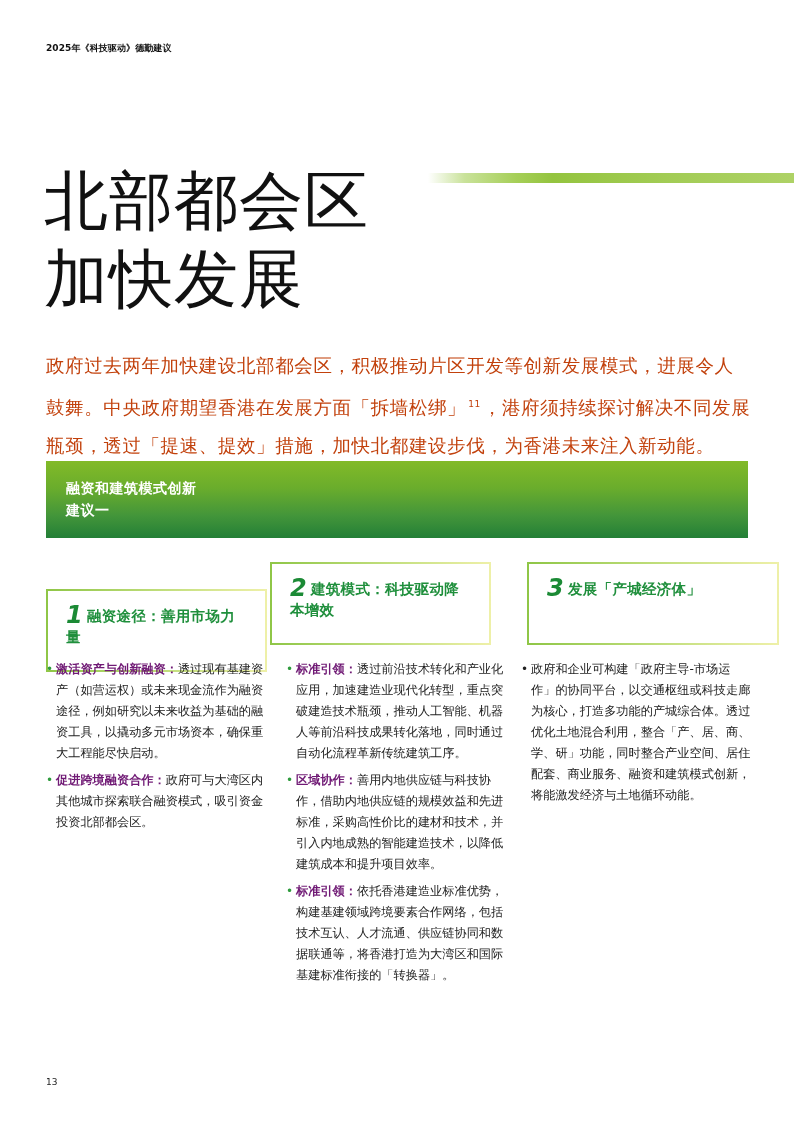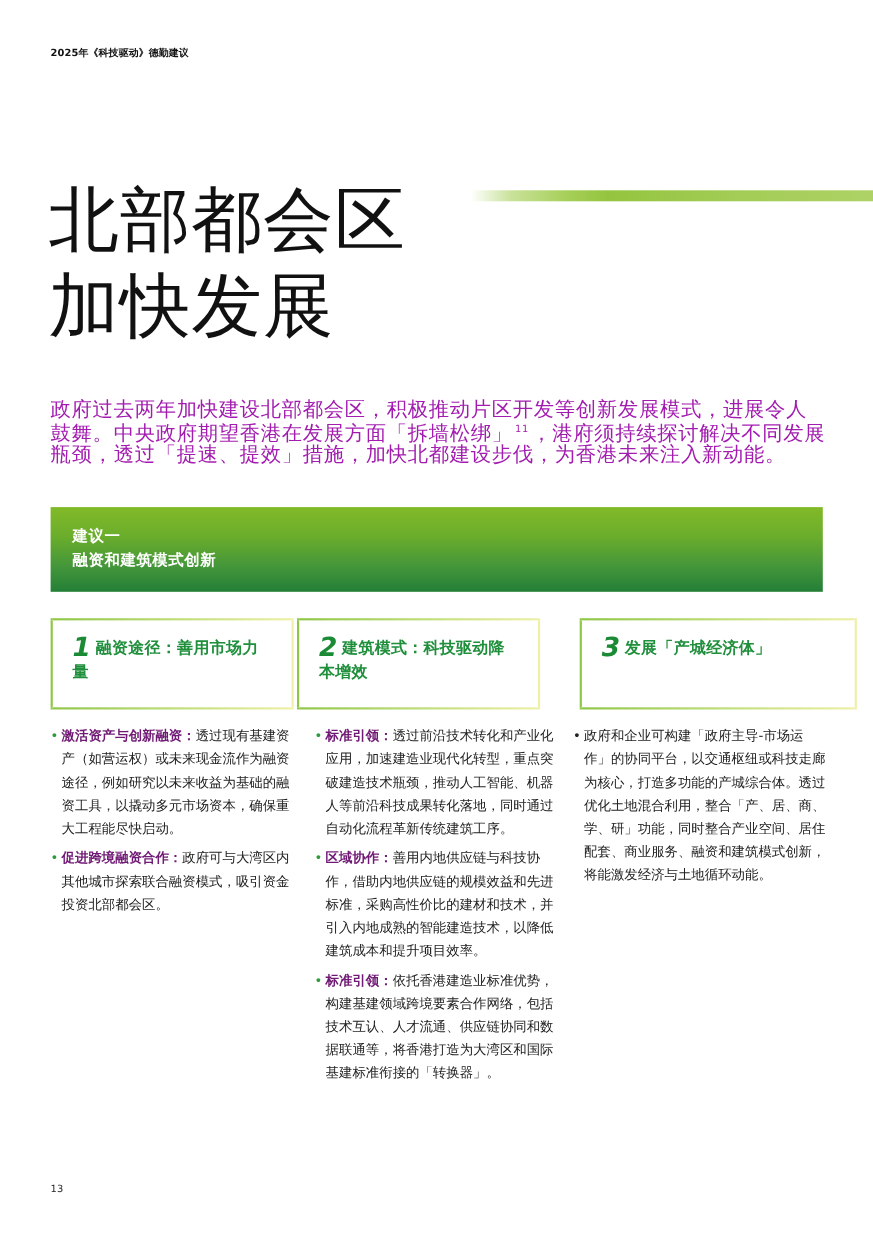--- a/index.html
+++ b/index.html
@@ -39,25 +39,25 @@
       font-weight: normal;
       line-height: 78px;
       color: #111;
       letter-spacing: 1px;
       font-family: "DejaVu Sans", sans-serif;
     }
     .page-title span { display: block; }
     .intro {
       position: absolute;
       left: 46px;
-      top: 363px;
+      top: 347px;
       width: 706px;
       font-size: 18.5px;
-      line-height: 19px;
-      color: #a21caf;
+      line-height: 38px;
+      color: #c2410c;
       letter-spacing: 0.6px;
     }
     .intro sup {
       font-size: 9px;
       vertical-align: 7px;
       margin: 0 2px;
     }
     .banner {
       position: absolute;
       left: 46px;
@@ -76,21 +76,21 @@
       letter-spacing: 0.5px;
     }
     .card {
       position: absolute;
       top: 562px;
       height: 83px;
       border: 2px solid;
       border-image: linear-gradient(to right, #8fc647 0%, #c3df7e 55%, #eef0a8 100%) 1;
       padding: 14px 18px 0 18px;
     }
-    .card-1 { left: 46px; width: 221px; }
+    .card-1 { left: 46px; width: 221px; margin-top: 27px; }
     .card-2 { left: 270px; width: 221px; }
     .card-3 { left: 527px; width: 252px; }
     .card-title {
       font-size: 14.5px;
       font-weight: bold;
       color: #1f8f3c;
       line-height: 21px;
       letter-spacing: 0.3px;
     }
     .card-num {
@@ -145,22 +145,22 @@
 <div class="title-rule"></div>
 
 <h1 class="page-title">
   <span>北部都会区</span>
   <span>加快发展</span>
 </h1>
 
 <p class="intro"><span>政府过去两年加快建设北部都会区，积极推动片区开发等创新发展模式，进展令人鼓舞。中央政府期望香港在发展方面「拆墙松绑」</span><sup>11</sup><span>，港府须持续探讨解决不同发展瓶颈，透过「提速、提效」措施，加快北都建设步伐，为香港未来注入新动能。</span></p>
 
 <div class="banner">
+  <span class="b-line">融资和建筑模式创新</span>
   <span class="b-line">建议一</span>
-  <span class="b-line">融资和建筑模式创新</span>
 </div>
 
 <div class="card card-1">
   <div class="card-title"><span class="card-num">1</span><span>融资途径：善用市场力量</span></div>
 </div>
 <div class="card card-2">
   <div class="card-title"><span class="card-num">2</span><span>建筑模式：科技驱动降本增效</span></div>
 </div>
 <div class="card card-3">
   <div class="card-title"><span class="card-num">3</span><span>发展「产城经济体」</span></div>

